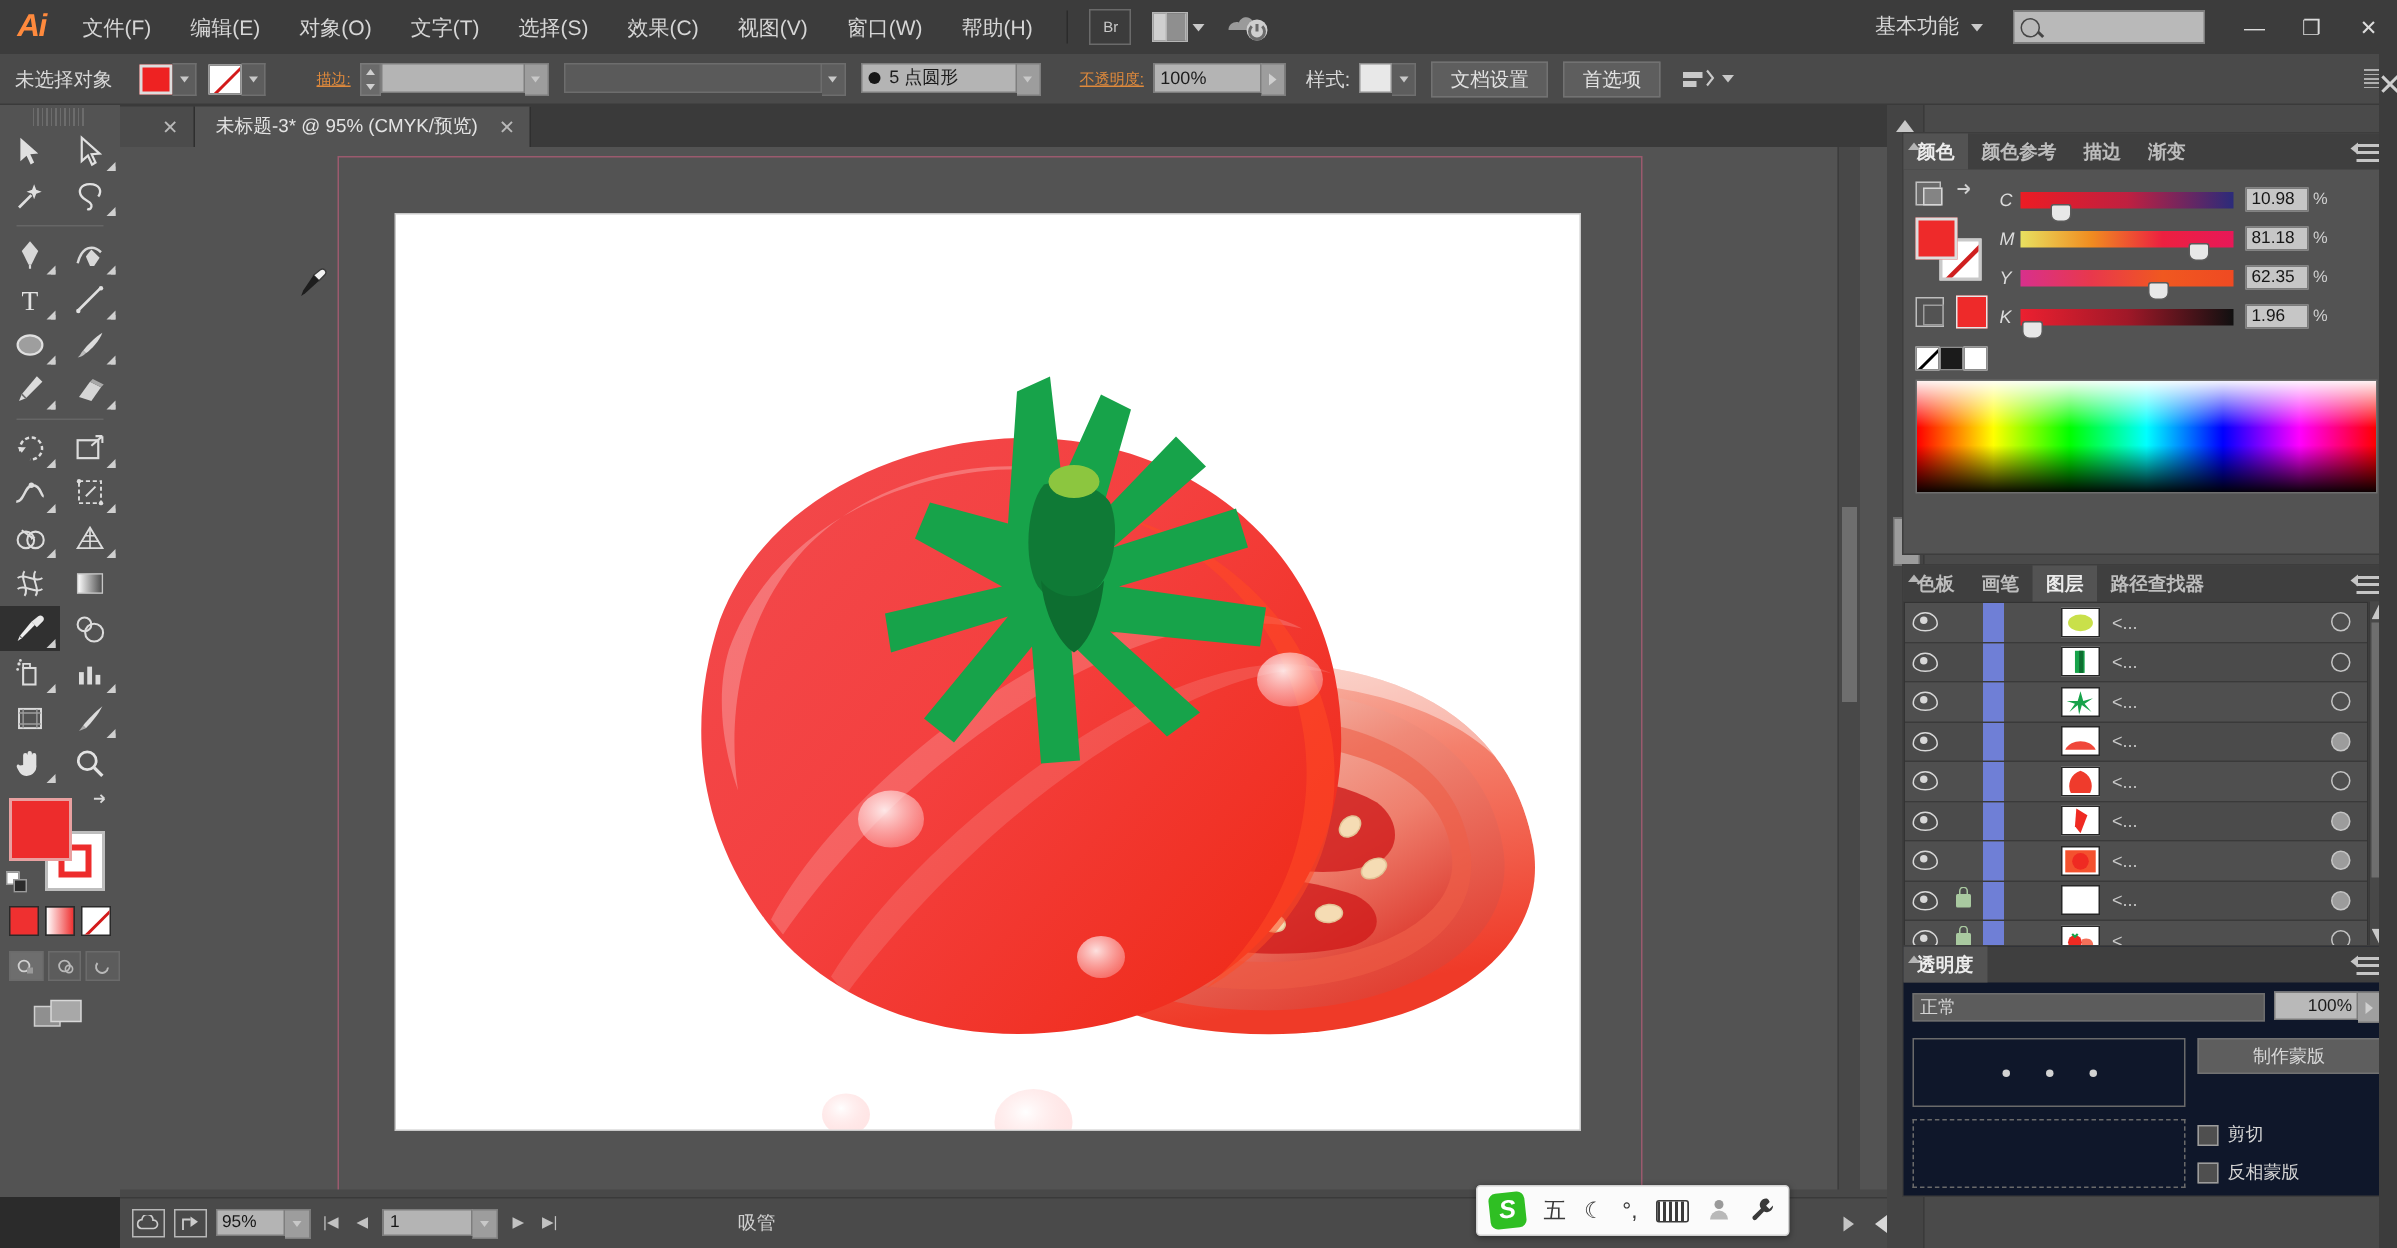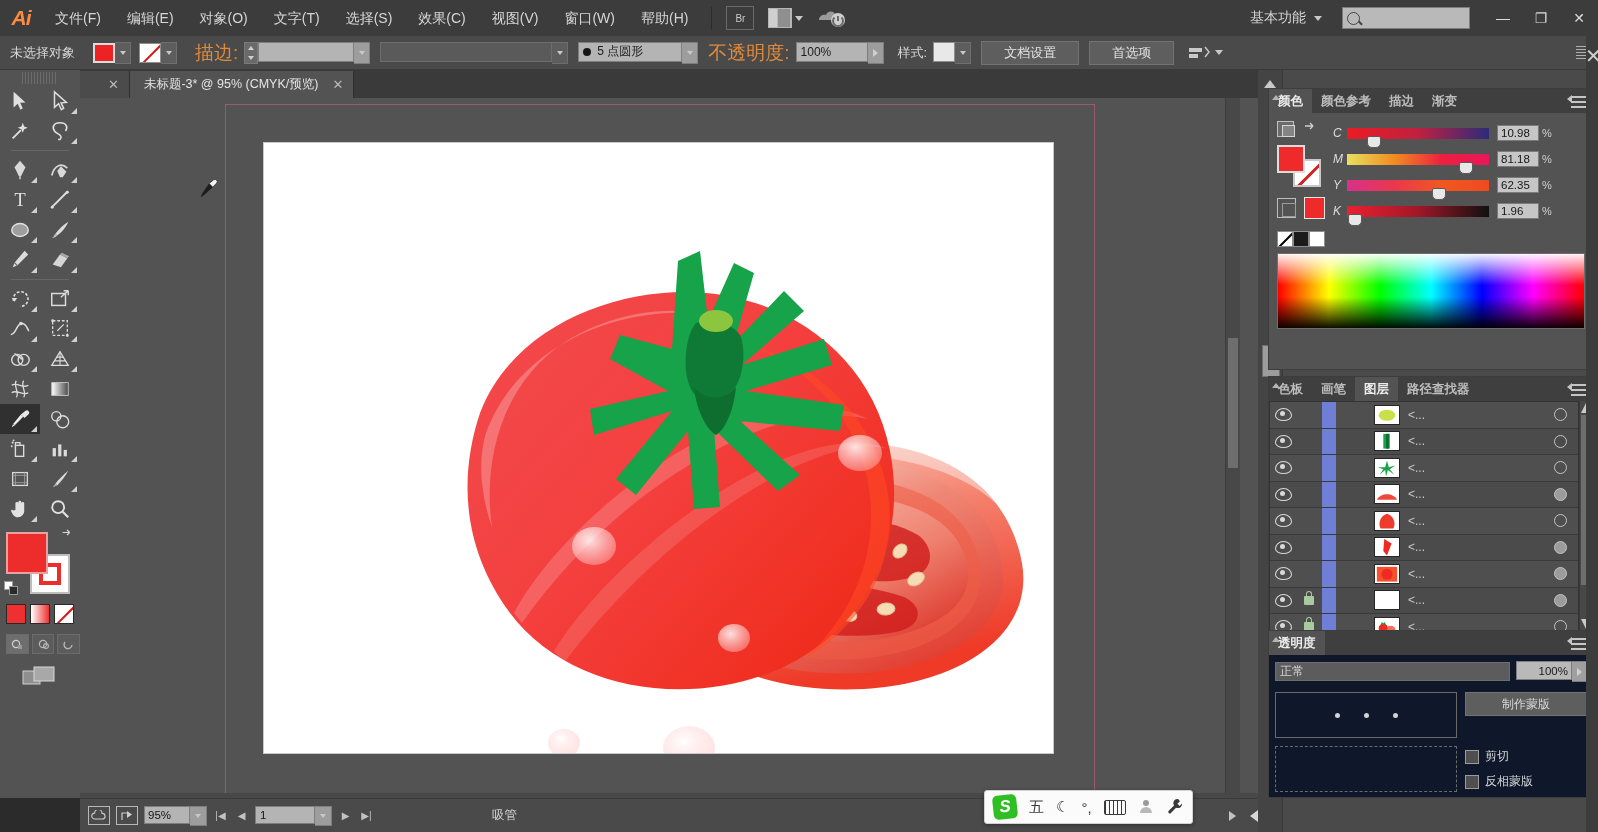--- a/index.html
+++ b/index.html
@@ -44,38 +44,38 @@
   .cb-label{font-size:13px;color:#d8d8d8;margin-right:18px;white-space:nowrap;}
   .swatch-combo{display:flex;align-items:center;margin-right:8px;}
   .swatch{width:22px;height:20px;border:1px solid #8e8e8e;background:#fff;box-sizing:border-box;}
   .swatch.fill{background:#ee2222;border:2px solid #ddd;}
   .swatch.stroke-none{background:#fff;position:relative;overflow:hidden;}
   .swatch.stroke-none:after{content:"";position:absolute;left:-3px;top:9px;width:30px;height:2px;background:#d31a1a;
     transform:rotate(-45deg);}
   .mini-drop{width:15px;height:20px;background:#5d5d5d;border:1px solid #6f6f6f;border-left:none;
     display:flex;align-items:center;justify-content:center;}
   .tri-s{width:0;height:0;border-left:3.5px solid transparent;border-right:3.5px solid transparent;border-top:4px solid #c8c8c8;}
-  .cb-link{color:#e08a3c;font-size:19px;margin:0 6px 0 10px;white-space:nowrap;}
+  .cb-link{color:#e08a3c;text-decoration:underline;font-size:10px;margin:0 6px 0 26px;white-space:nowrap;}
   .spinner{width:12px;height:20px;background:#6a6a6a;border:1px solid #7a7a7a;display:flex;flex-direction:column;
     align-items:center;justify-content:space-around;}
   .tri-up{width:0;height:0;border-left:3px solid transparent;border-right:3px solid transparent;border-bottom:4px solid #d0d0d0;}
   .tri-dn{width:0;height:0;border-left:3px solid transparent;border-right:3px solid transparent;border-top:4px solid #d0d0d0;}
   .cb-field{height:20px;background:#b4b4b4;border:1px solid #7e7e7e;box-sizing:border-box;
     display:flex;align-items:center;padding:0 4px;font-size:12px;color:#1c1c1c;}
   .cb-field.dark{background:#5a5a5a;color:#cfcfcf;border-color:#6d6d6d;}
   .cb-drop{width:15px;height:20px;background:#9d9d9d;border:1px solid #7e7e7e;border-left:none;
     display:flex;align-items:center;justify-content:center;}
   .cb-drop.dark{background:#5d5d5d;border-color:#6d6d6d;}
   .profile-field{width:172px;}
   .brush-field{width:96px;}
   .dot-round{width:8px;height:8px;border-radius:50%;background:#161616;margin-right:6px;}
   .opacity-field{width:72px;}
   .tri-r{width:0;height:0;border-top:4px solid transparent;border-bottom:4px solid transparent;border-left:5px solid #cfcfcf;}
   .cb-btn{height:22px;background:#5e5e5e;border:1px solid #727272;color:#e2e2e2;font-size:13px;
-    padding:0 22px;display:flex;align-items:center;margin-left:10px;white-space:nowrap;}
+    padding:0 12px;display:flex;align-items:center;margin-left:10px;white-space:nowrap;}
   .cb-right{margin-left:14px;display:flex;align-items:center;gap:5px;}
   .cb-grip{position:absolute;right:8px;top:9px;width:14px;height:14px;
     background:repeating-linear-gradient(0deg,#b0b0b0 0 1px,transparent 1px 3px);}
 
   
   .tabbar{position:absolute;left:80px;top:70px;width:1178px;height:28px;background:#3a3a3a;display:flex;align-items:flex-end;}
   .doctab{height:27px;display:flex;align-items:center;padding:0 10px 0 14px;font-size:12.5px;
     background:#4b4b4b;color:#c2c2c2;border-right:1px solid #2f2f2f;white-space:nowrap;}
   .doctab.active{background:#535353;color:#e4e4e4;}
   .tab-close{margin-left:14px;font-size:13px;color:#b9b9b9;}

